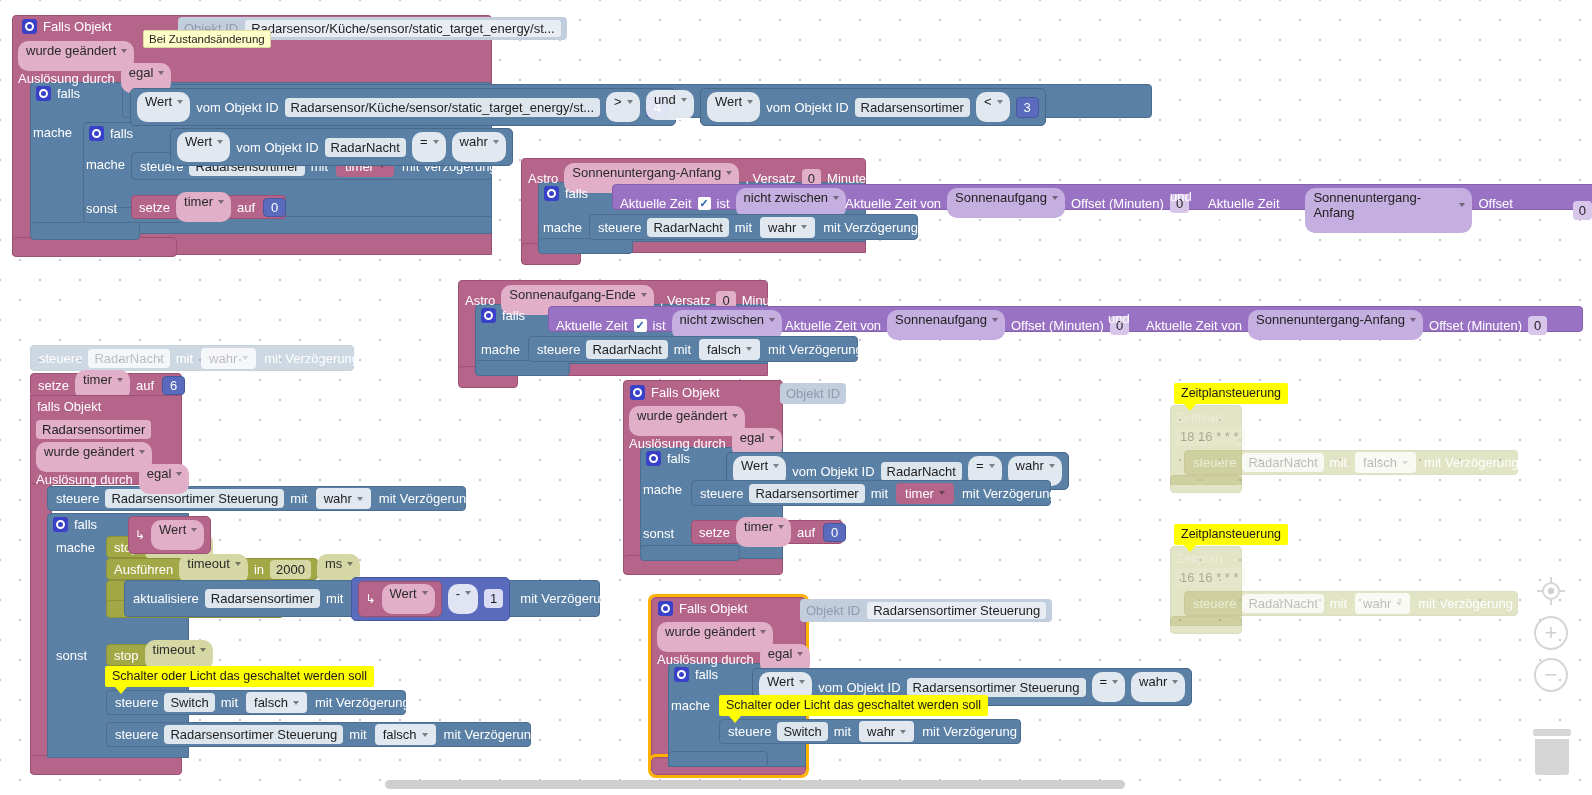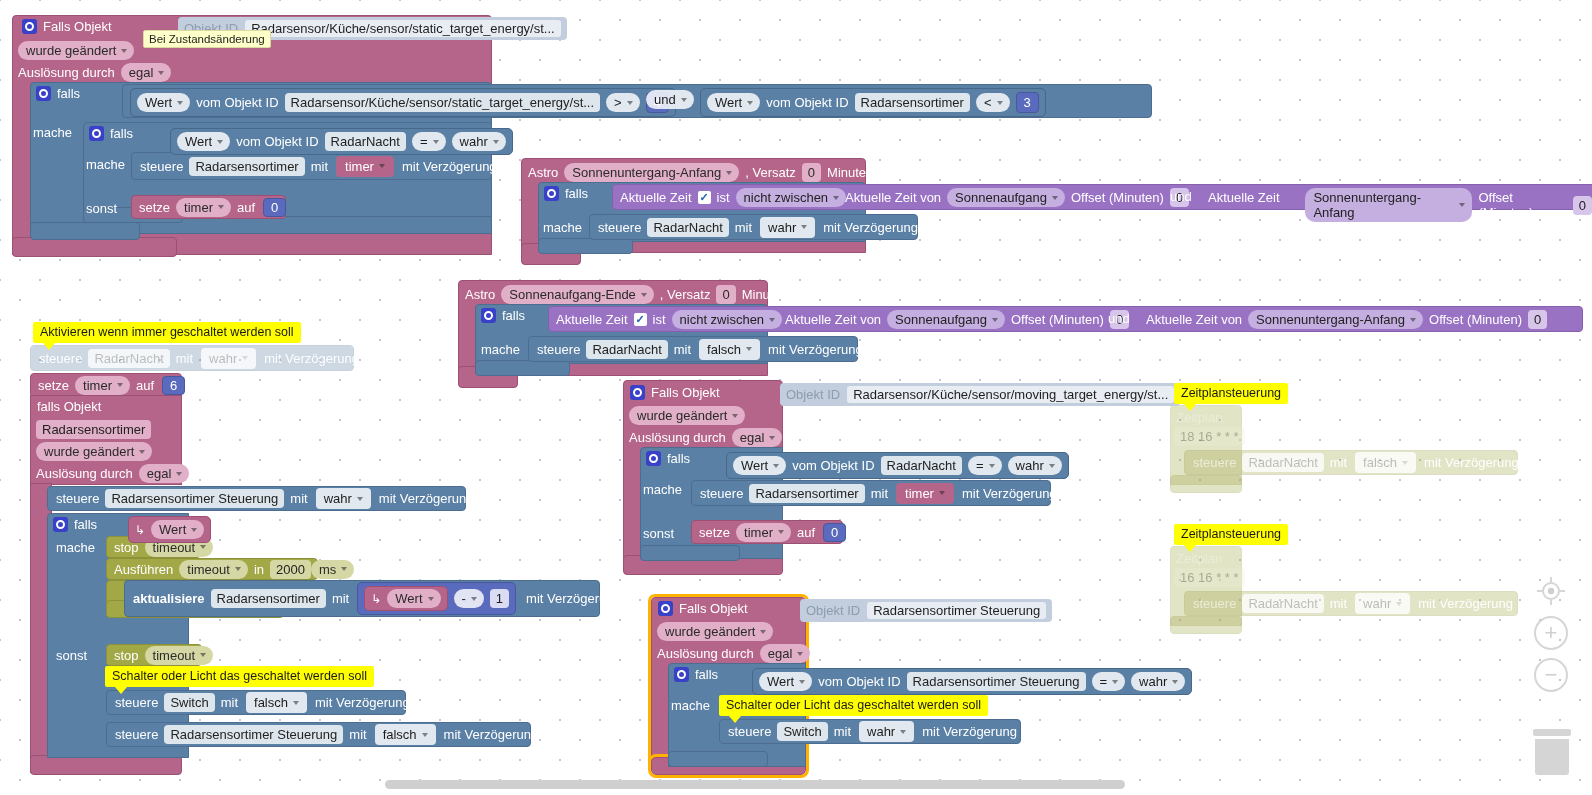--- a/index.html
+++ b/index.html
@@ -63,21 +63,21 @@
     padding: 2px 6px;
     font-size: 13px;
     line-height: 15px;
   }
   
   .dd {
     display: inline-flex;
     align-items: center;
     gap: 5px;
     border-radius: 10px;
-    padding: 2px 7px 2px 8px;
+    padding: 2px 7px 13px 8px;
     font-size: 13px;
     line-height: 15px;
     color: #1c1c1c;
   }
   .dd.light  { background: rgba(255,255,255,0.82); }
   .dd.pinkdd { background: #e1afc7; color:#2a2a2a; }
   .dd.purpledd { background: #c5aee0; color:#222; }
   .dd.olivedd { background: #d5d8a4; color:#2c2c2c; }
   .dd::after {
     content: "";
@@ -402,21 +402,20 @@
   <span class="lbl" style="position:absolute; left:481px; top:342px; z-index:28;">mache</span>
   <div class="blk blue" style="left:528px; top:336px; width:330px; height:26px; z-index:27;">
     <span class="lbl" style="margin-left:8px;">steuere</span>
     <span class="field-ghost" style="margin-left:6px;">RadarNacht</span>
     <span class="lbl" style="margin-left:6px;">mit</span>
     <span class="dd light" style="margin-left:8px; border-radius:4px; padding:3px 8px;">falsch</span>
     <span class="lbl" style="margin-left:8px;">mit Verzögerung</span>
     <span class="emptyslot" style="margin-left:7px;"></span>
   </div>
 
-  <div class="comment" style="left:33px; top:322px;">Aktivieren wenn immer geschaltet werden soll</div>
 
   <div class="blk blue faded" style="left:30px; top:345px; width:324px; height:26px;">
     <span class="lbl" style="margin-left:8px;">steuere</span>
     <span class="field-ghost" style="margin-left:6px;">RadarNacht</span>
     <span class="lbl" style="margin-left:6px;">mit</span>
     <span class="dd light" style="margin-left:8px; border-radius:4px; padding:3px 8px;">wahr</span>
     <span class="lbl" style="margin-left:8px;">mit Verzögerung</span>
     <span class="emptyslot" style="margin-left:7px;"></span>
   </div>
 
@@ -463,27 +462,27 @@
   <div class="blk olive" style="left:106px; top:536px; width:95px; height:22px;">
     <span class="lbl" style="margin-left:7px;">stop</span>
     <span class="dd olivedd" style="margin-left:6px;">timeout</span>
   </div>
 
   <div class="blk olive" style="left:106px; top:558px; width:212px; height:22px;">
     <span class="lbl" style="margin-left:7px;">Ausführen</span>
     <span class="dd olivedd" style="margin-left:6px;">timeout</span>
     <span class="lbl" style="margin-left:6px;">in</span>
     <span class="field" style="margin-left:6px; background:#d5d8a4;">2000</span>
-    <span class="dd olivedd" style="">ms</span>
+    <span class="dd olivedd" style="margin-left:6px;">ms</span>
   </div>
   <div class="blk olive" style="left:106px; top:580px; width:22px; height:26px;"></div>
   <div class="blk olive" style="left:106px; top:600px; width:178px; height:18px;"></div>
 
   <div class="blk blue" style="left:124px; top:580px; width:476px; height:37px;">
-    <span class="lbl" style="margin-left:8px;font-weight:bold;">aktualisiere</span>
+    <span class="lbl" style="margin-left:8px;">aktualisiere</span>
     <span class="field-ghost" style="margin-left:6px;">Radarsensortimer</span>
     <span class="lbl" style="margin-left:6px;">mit</span>
     <span class="rep navy" style="margin-left:8px;">
       <span class="rep pink" style="padding:2px 6px;">
         <span class="lbl" style="font-size:12px;">↳</span>
         <span class="dd pinkdd">Wert</span>
       </span>
       <span class="dd light">-</span>
       <span class="field" style="background:#d9dcf2; color:#1d1d1d;">1</span>
     </span>
@@ -518,21 +517,20 @@
   </div>
 
   <div class="blk hat" style="left:623px; top:380px; width:160px; height:185px; border-radius:4px 4px 0 0; z-index:30;"></div>
   <div class="blk hat" style="left:623px; top:555px; width:160px; height:20px; z-index:30;"></div>
   <div class="row" style="position:absolute; left:630px; top:385px; z-index:34;">
     <span class="gear"></span>
     <span class="lbl">Falls Objekt</span>
   </div>
   <div class="oid" style="left:780px; top:383px; z-index:33;">
     <span>Objekt ID</span>
-    <span class="val">Radarsensor/Küche/sensor/moving_target_energy/st...</span>
   </div>
   <span class="dd pinkdd" style="position:absolute; left:629px; top:406px; z-index:34;">wurde geändert</span>
   <div class="row" style="position:absolute; left:629px; top:428px; z-index:34;">
     <span class="lbl">Auslösung durch</span>
     <span class="dd pinkdd">egal</span>
   </div>
 
   <div class="blk blue" style="left:640px; top:447px; width:143px; height:112px; border-radius:4px 0 0 0; z-index:32;"></div>
   <div class="blk blue" style="left:640px; top:545px; width:100px; height:16px; z-index:32;"></div>
   <div class="row" style="position:absolute; left:646px; top:451px; z-index:36;">

